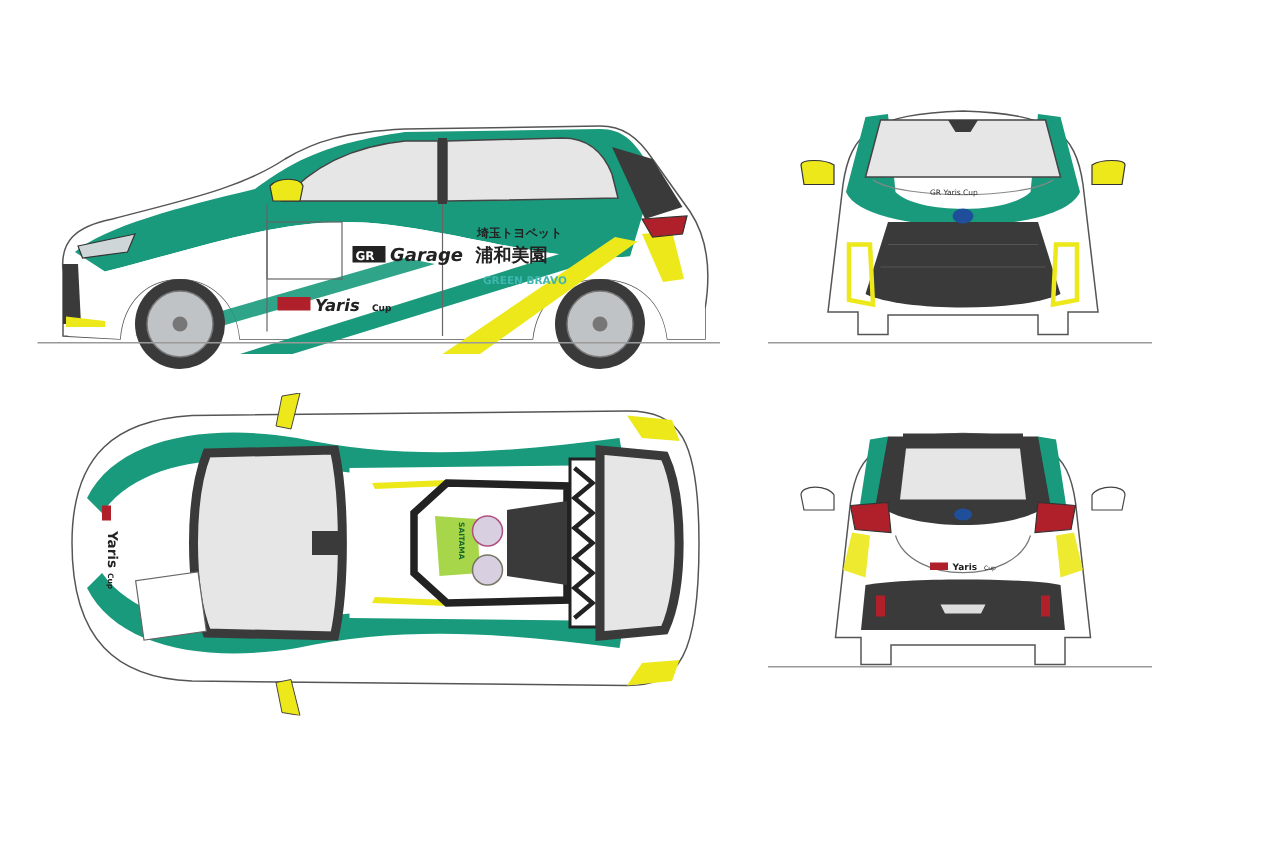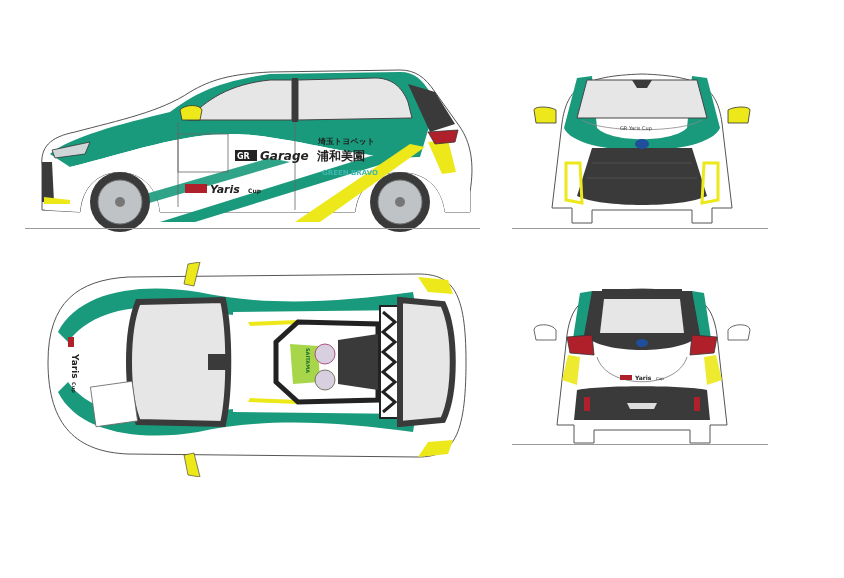--- a/index.html
+++ b/index.html
@@ -5,21 +5,21 @@
   html, body { margin: 0; padding: 0; background: #ffffff; }
   body { width: 844px; height: 578px; position: relative; overflow: hidden; font-family: "Liberation Sans", sans-serif; }
   .view { position: absolute; }
   .view svg { display: block; }
   .ground { position: absolute; height: 1px; background: #9a9a9a; }
   .txt { font-family: "DejaVu Sans", sans-serif; }
 </style>
 </head>
 <body>
 
-<div class="view" style="left:30px;top:62px;">
+<div class="view" style="left:30px;top:76px;">
   <svg width="450" height="170" viewBox="0 0 450 170">
 
     <path d="M12,105 C10,85 20,75 45,70 C90,58 130,50 160,30 C180,18 200,12 240,10 L370,8 C385,8 395,15 405,30 L430,65 C440,80 445,100 440,130 L440,150 L415,150 C412,125 395,110 370,110 C345,110 328,125 325,150 L130,150 C128,125 110,110 90,110 C68,110 52,125 50,150 L12,148 Z" fill="#ffffff" stroke="#555" stroke-width="1"></path>
 
     <path d="M20,92 C40,75 90,62 140,50 C165,32 185,20 240,12 L370,10 C385,10 392,18 400,30 L405,45 L390,95 C330,100 260,72 200,72 C150,72 100,90 40,105 Z" fill="#1a9a7c"></path>
 
     <path d="M158,58 C175,38 200,22 240,18 L262,18 L262,58 Z" fill="#e6e6e6" stroke="#444" stroke-width="1"></path>
     <path d="M268,18 L345,16 C362,16 372,25 378,40 L382,56 L268,58 Z" fill="#e6e6e6" stroke="#444" stroke-width="1"></path>
     <rect x="262" y="16" width="6" height="44" fill="#3a3a3a"></rect>
     <path d="M378,22 L405,30 L425,62 L400,70 Z" fill="#3a3a3a"></path>

